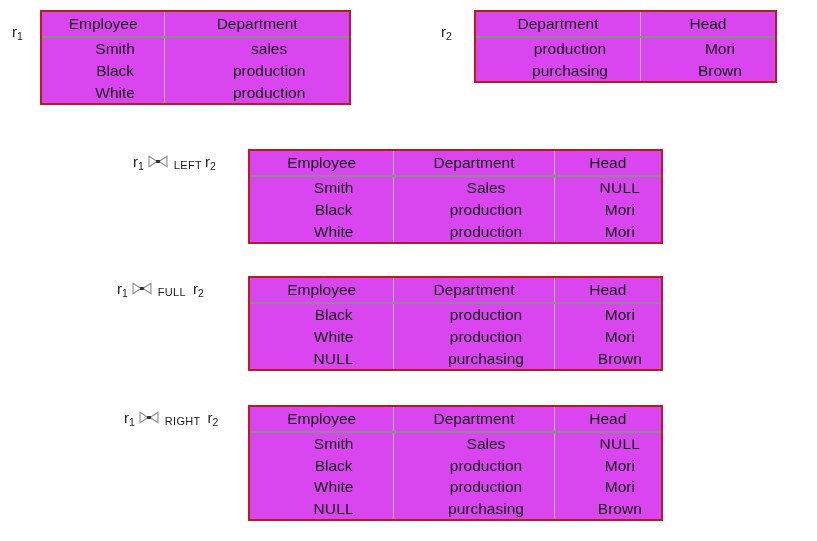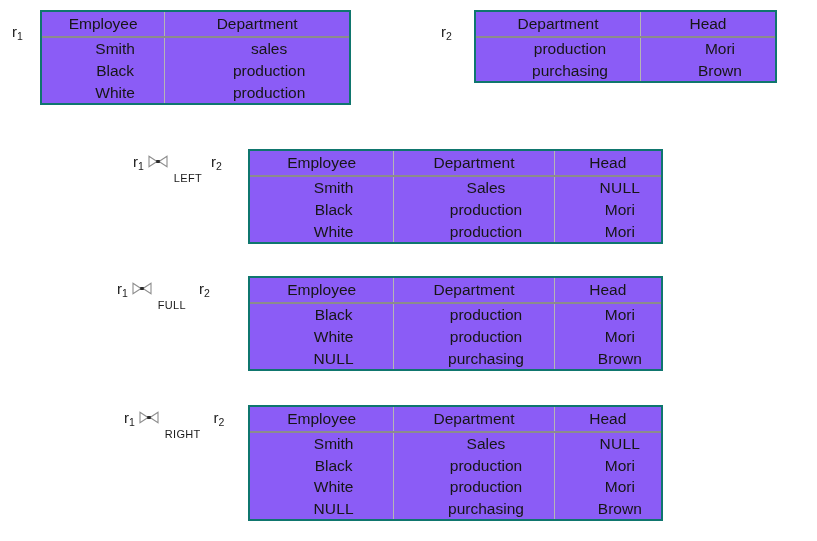--- a/index.html
+++ b/index.html
@@ -12,22 +12,22 @@
     height: 541px;
     position: relative;
     font-family: "Liberation Sans", sans-serif;
     color: #1a1a1a;
     overflow: hidden;
   }
 
   
   .rtable {
     position: absolute;
-    border: 2px solid #0f766e;
-    background: #8b5cf6;
+    border: 2px solid #b91c1c;
+    background: #d946ef;
     border-collapse: collapse;
     box-sizing: border-box;
   }
   .rtable table {
     border-collapse: collapse;
     width: 100%;
     height: 100%;
   }
   .rtable td {
     text-align: center;
@@ -87,23 +87,23 @@
     top: 3px;
   }
   .joinlabel .bowtie {
     display: inline-block;
     margin: 0 4px;
     line-height: 0;
   }
   .joinlabel .mode {
     font-size: 11px;
     letter-spacing: .3px;
-    margin-right: 9px;
-    position: relative;
-    top: 16px;
+    margin-right: 3px;
+    position: relative;
+    top: 3px;
   }
   .joinlabel .gapL { margin-left: 2px; }
   .joinlabel .gapS { margin-left: 4px; }
 </style>
 </head>
 <body>
 
 <div class="rlabel" style="left:12px; top:23px;">
   <span>r</span><sub>1</sub>
 </div>

